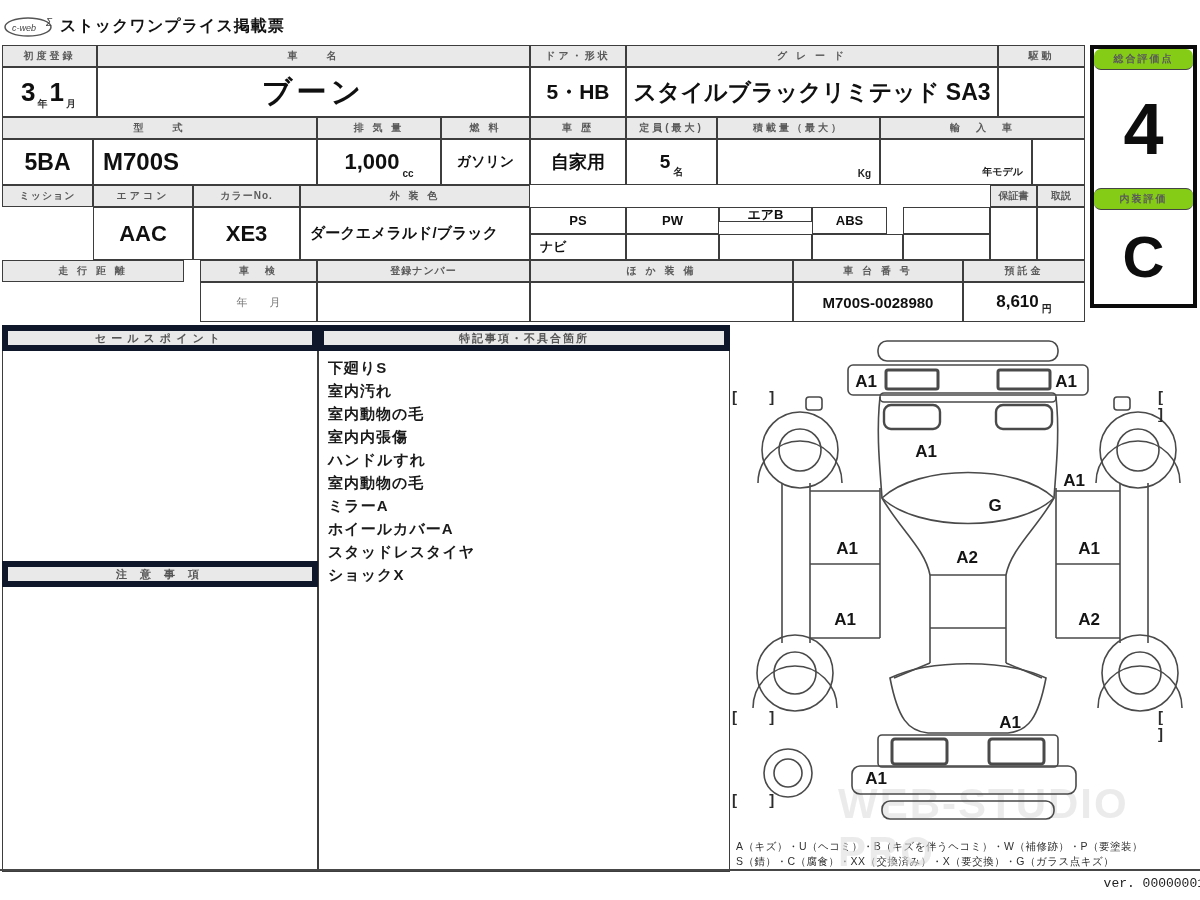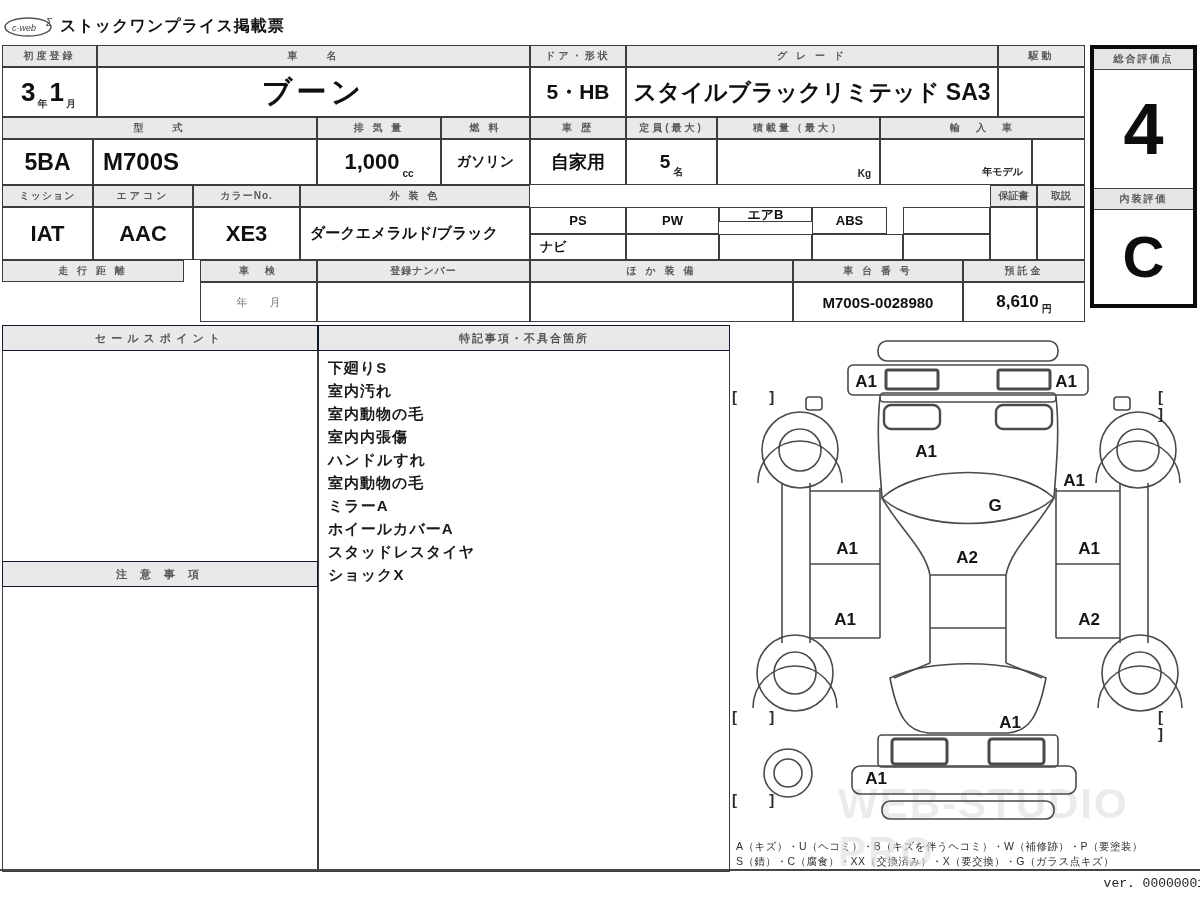--- a/index.html
+++ b/index.html
@@ -5,23 +5,23 @@
   html,body{margin:0;padding:0;}
   body{font-family:"Liberation Sans","DejaVu Sans",sans-serif;background:#fff;}
   .page{position:relative;width:1200px;height:900px;background:#fff;overflow:hidden;}
   .cell{position:absolute;box-sizing:border-box;border:1px solid #3d3d3d;display:flex;align-items:center;justify-content:center;background:#fff;overflow:hidden;white-space:nowrap;}
   .h{background:#e9e9e9;font-size:10px;color:#5a5a5a;letter-spacing:3px;font-weight:600;}
   .v{font-weight:600;color:#101010;}
   .unit{font-size:10px;margin-left:3px;align-self:flex-end;padding-bottom:5px;font-weight:600;color:#222;}
   .unit-only{justify-content:flex-end;padding-right:8px;}
   .left-al{justify-content:flex-start;padding-left:9px;}
   .panel{position:absolute;box-sizing:border-box;border:1px solid #3d3d3d;background:#fff;}
-  .strip{position:absolute;left:-1px;right:-1px;height:26px;background:#e9e9e9;border:1px solid #0f172a;display:flex;align-items:center;justify-content:center;font-size:11px;color:#555;letter-spacing:5px;font-weight:600;box-sizing:border-box;}
+  .strip{position:absolute;left:-1px;right:-1px;height:26px;background:#e9e9e9;border:6px solid #0f172a;display:flex;align-items:center;justify-content:center;font-size:11px;color:#555;letter-spacing:5px;font-weight:600;box-sizing:border-box;}
   .evalbox{position:absolute;left:1090px;top:45px;width:107px;height:263px;border:4px solid #0b0b0b;box-sizing:border-box;background:#fff;display:flex;flex-direction:column;}
-  .evalhdr{height:20px;background:#e5e5e5;border-top:1px solid #444;border-bottom:1px solid #444;display:flex;align-items:center;justify-content:center;font-size:10px;color:#5a5a5a;letter-spacing:2px;font-weight:600;}
+  .evalhdr{height:20px;background:#84cc16;border-top:1px solid #444;border-bottom:1px solid #444;display:flex;align-items:center;justify-content:center;font-size:10px;color:#5a5a5a;letter-spacing:2px;font-weight:600;border-radius:7px;}
   .evalhdr:first-child{border-top:none;}
   .evalval{flex:1;display:flex;align-items:center;justify-content:center;font-weight:600;color:#0d0d0d;}
   .defect-item{font-size:15px;line-height:23px;color:#1a1a1a;font-weight:600;letter-spacing:1px;}
   .mark{position:absolute;transform:translate(-50%,-50%);font-size:17px;font-weight:700;color:#151515;z-index:3;}
   .bracket{position:absolute;font-size:15px;letter-spacing:14px;color:#2c2c2c;font-weight:600;z-index:2;}
   .legend{position:absolute;left:736px;top:839px;width:460px;font-size:10.5px;line-height:15px;color:#2e2e2e;letter-spacing:0.5px;}
   .watermark{position:absolute;left:838px;top:780px;font-size:42px;font-weight:700;color:#dcdcdc;opacity:0.55;letter-spacing:2px;z-index:1;}
   .titlebar{position:absolute;left:60px;top:16px;font-size:16px;font-weight:700;color:#111;letter-spacing:1px;}
   .logo{position:absolute;left:4px;top:15px;}
   .bigdigit{font-size:26px;}
@@ -90,21 +90,20 @@
   </div>
   <div class="cell v" style="left:1032px;top:139px;width:53px;height:46px"></div>
 
   <div class="cell h" style="left:2px;top:185px;width:91px;height:22px;letter-spacing:1px">ミッション</div>
   <div class="cell h" style="left:93px;top:185px;width:100px;height:22px">エアコン</div>
   <div class="cell h" style="left:193px;top:185px;width:107px;height:22px;letter-spacing:1px">カラーNo.</div>
   <div class="cell h" style="left:300px;top:185px;width:230px;height:22px">外 装 色</div>
   <div class="cell h" style="left:990px;top:185px;width:47px;height:22px;letter-spacing:0">保証書</div>
   <div class="cell h" style="left:1037px;top:185px;width:48px;height:22px;letter-spacing:0">取説</div>
 
-  <div class="cell v" style="left:2px;top:207px;width:91px;height:53px;font-size:22px">IAT</div>
   <div class="cell v" style="left:93px;top:207px;width:100px;height:53px;font-size:22px">AAC</div>
   <div class="cell v" style="left:193px;top:207px;width:107px;height:53px;font-size:22px">XE3</div>
   <div class="cell v left-al" style="left:300px;top:207px;width:230px;height:53px;font-size:15px">ダークエメラルド/ブラック</div>
 
   <div class="cell v" style="left:530px;top:207px;width:96px;height:27px;font-size:13px">PS</div>
   <div class="cell v" style="left:626px;top:207px;width:93px;height:27px;font-size:13px">PW</div>
   <div class="cell v" style="left:719px;top:207px;width:93px;height:15px;font-size:13px">エアB</div>
   <div class="cell v" style="left:812px;top:207px;width:75px;height:27px;font-size:13px">ABS</div>
   <div class="cell v" style="left:903px;top:207px;width:87px;height:27px;font-size:13px"></div>
   <div class="cell v left-al" style="left:530px;top:234px;width:96px;height:26px;font-size:13px">ナビ</div>

